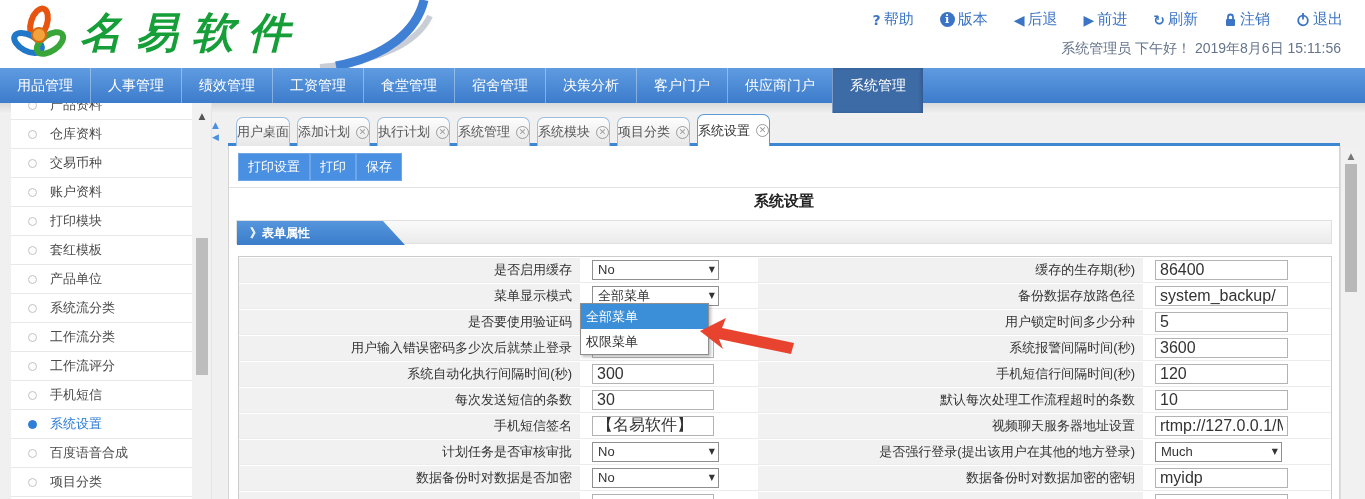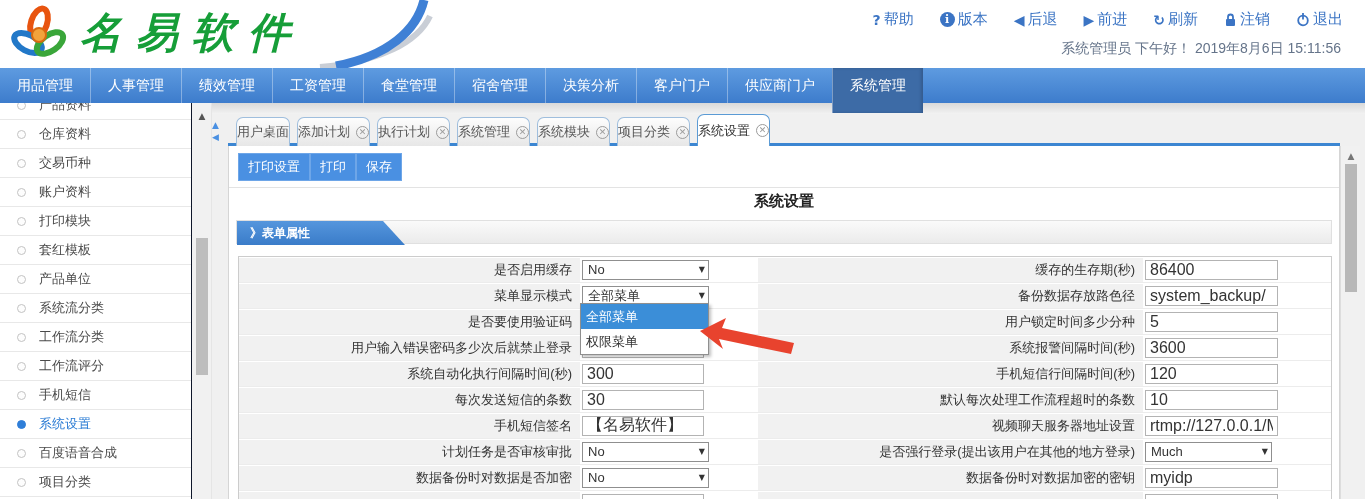--- a/index.html
+++ b/index.html
@@ -29,21 +29,21 @@
   .nav-item + .nav-item { border-left:1px solid rgba(255,255,255,.35); }
   .nav-item.active { background:#3d6ba6; height:45px; box-shadow:inset -2px 0 3px rgba(0,0,0,.15); }
   .nav-collapse { position:absolute; right:8px; top:6px; color:#fff; font-size:15px; font-weight:bold;
     cursor:pointer; font-family:"DejaVu Sans",sans-serif; }
 
   
   .strip { position:absolute; left:0; top:103px; width:1365px; height:11px;
     background:linear-gradient(#d9d9d9,#f2f2f2); }
 
   
-  .sidebar { position:absolute; left:0; top:103px; width:192px; height:396px; background:#fff;
+  .sidebar { position:absolute; left:11px; top:103px; width:192px; height:396px; background:#fff;
     overflow:hidden; border-right:1px solid #0f172a; }
   .sidebar-list { margin-top:-12px; }
   .side-item { height:29px; display:flex; align-items:center; border-bottom:1px solid #e8e8e8;
     padding-left:17px; font-size:13px; color:#4a4a4a; cursor:pointer; background:#fff; }
   .radio-dot { width:9px; height:9px; border:1px solid #c3c3c3; border-radius:50%; margin-right:13px;
     background:#fdfdfd; flex:none; }
   .side-item.active { color:#2a7bd4; }
   .side-item.active .radio-dot { background:#2f7ed8; border-color:#2f7ed8; }
 
   .side-scroll { position:absolute; left:192px; top:103px; width:20px; height:396px;
@@ -93,21 +93,21 @@
     clip-path:polygon(0 0, 146px 0, 168px 100%, 0 100%);
     color:#fff; font-size:12px; font-weight:bold; line-height:24px; padding-left:13px; }
 
   
   .form { position:absolute; left:238px; top:256px; width:1094px; height:300px;
     border:1px solid #ccc; border-bottom:none; background:#fff; overflow:hidden; }
   .frow { display:grid; grid-template-columns:341px 178px 385px 1fr; height:26px;
     align-items:center; border-bottom:1px solid #ececec; }
   .lcell { background:#f1f1f1; height:24px; line-height:24px; text-align:right;
     padding-right:8px; font-size:13px; color:#333; overflow:hidden; white-space:nowrap; }
-  .ccell { padding-left:2px; }
+  .ccell { padding-left:12px; }
   .tin { width:122px; height:20px; border:1px solid #b3b3b3; font-size:16px; padding:0 4px;
     color:#333; font-family:inherit; background:#fff; }
   .tin.wide { width:133px; }
   .sel { width:127px; height:20px; border:1px solid #8f8f8f; background:#fff; display:flex;
     align-items:center; justify-content:space-between; padding:0 3px 0 5px; font-size:13px;
     color:#333; cursor:pointer; }
   .sel .caret { font-size:8px; color:#333; font-family:"DejaVu Sans",sans-serif; }
 
   
   .dd-list { position:absolute; left:580px; top:303px; width:129px; background:#fff;

